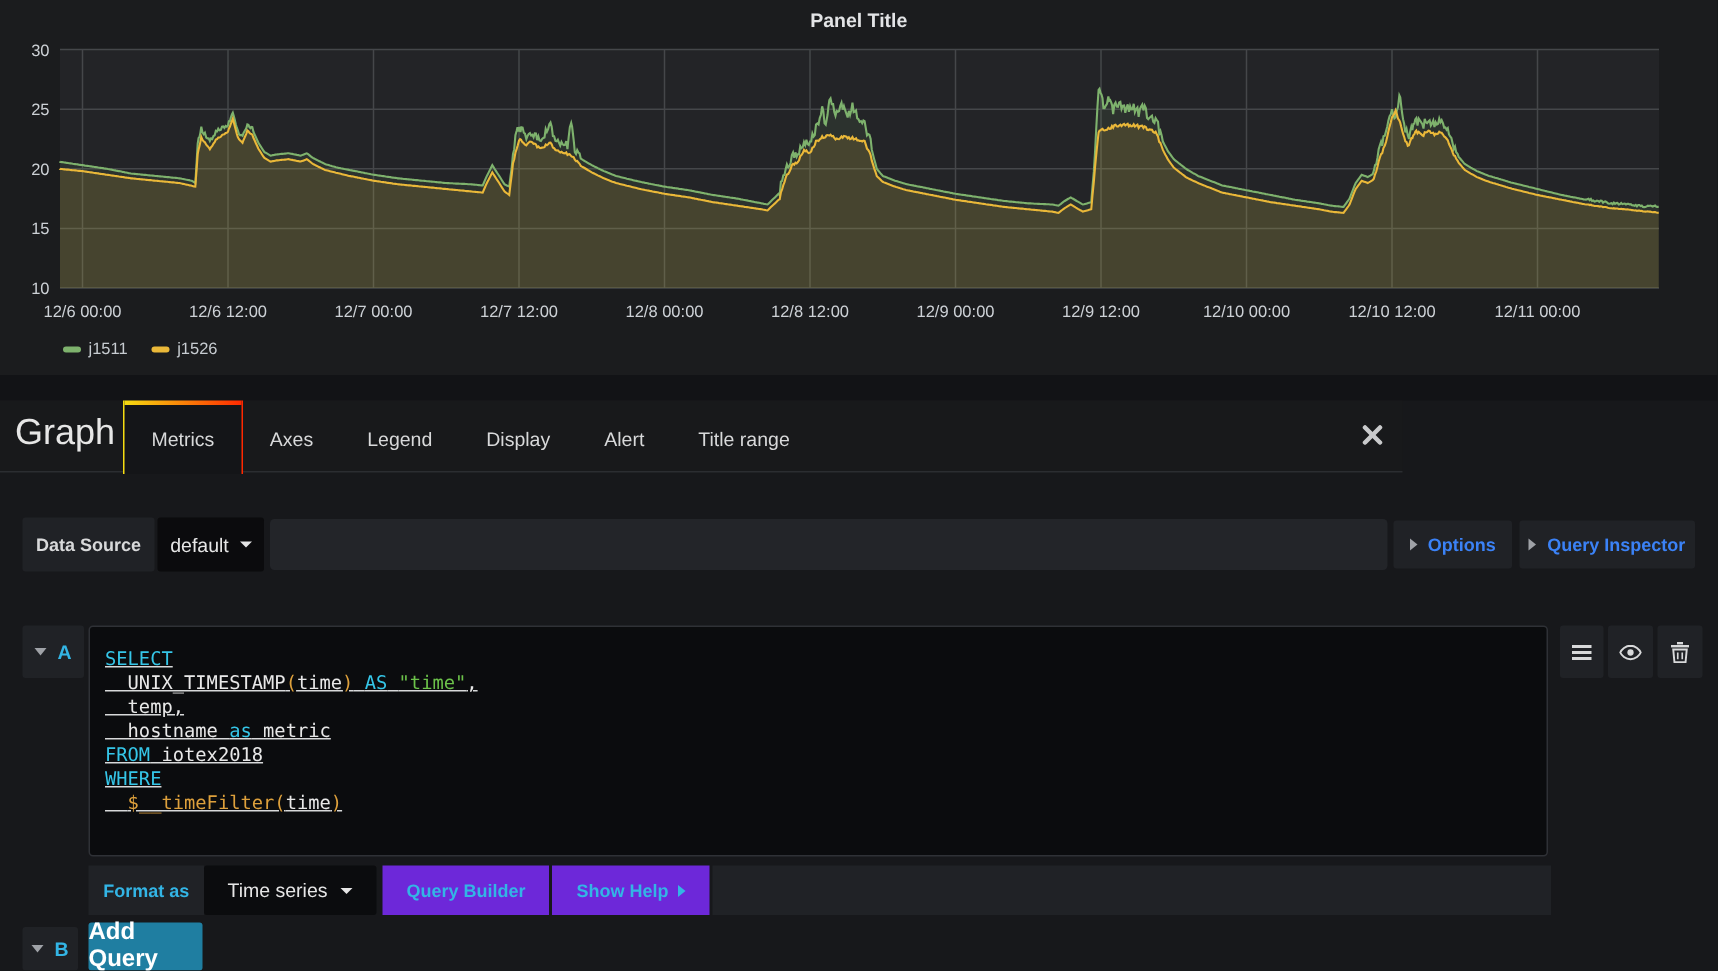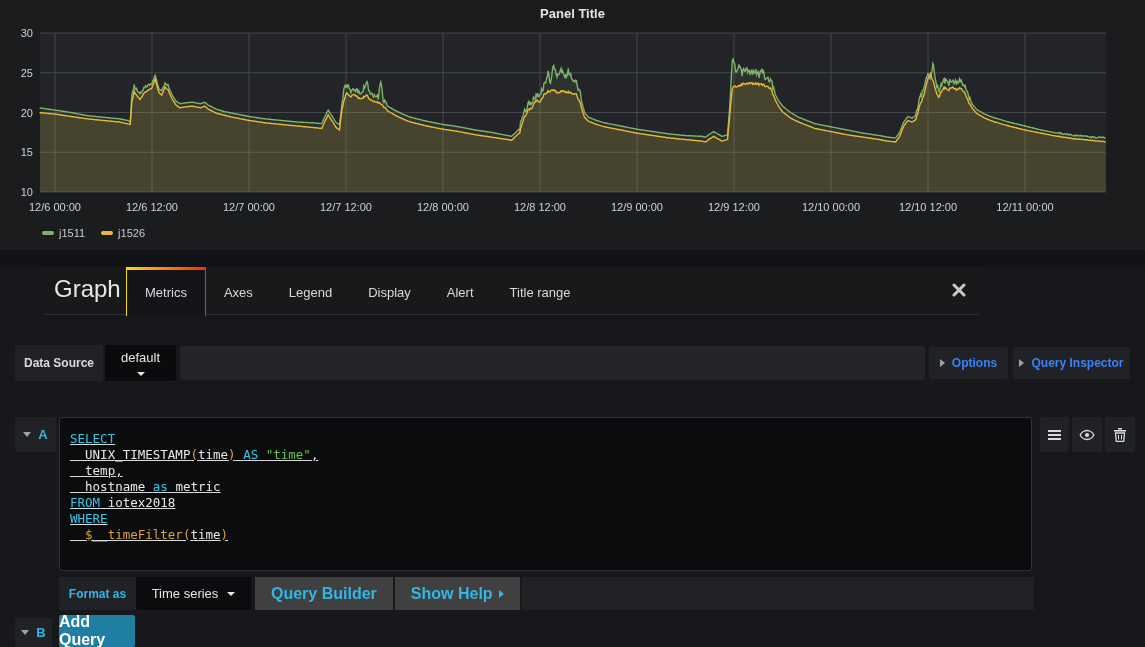--- a/index.html
+++ b/index.html
@@ -16,38 +16,38 @@
                  font-size:13px; font-weight:bold; color:#e3e4e6; }
   #chart-svg { position:absolute; left:0; top:0; }
   .chart-legend { position:absolute; left:42px; top:227px; display:flex; gap:16px; align-items:center; }
   .legend-item { display:flex; align-items:center; gap:5px; font-size:11px; color:#c7ccd1; cursor:pointer; }
   .legend-swatch { width:12px; height:4px; border-radius:2px; display:inline-block; }
 
   .panel-gap { position:absolute; left:0; top:250px; width:1145px; height:17px; background:#121316; }
 
   
   .tabbar { position:absolute; left:0; top:267px; width:935px; height:48px;
-            background:#18191b; border-bottom:1px solid #2b2d31;margin-left:44px; }
+            background:#18191b; border-bottom:1px solid #2b2d31; }
   .graph-title { position:absolute; left:10px; top:8px; font-size:24px; font-weight:400; color:#e6e6e6; }
   .tabs { position:absolute; left:82px; top:0; height:48px; display:flex; }
   .tab { height:48px; line-height:46px; padding:0 18px; font-size:13px; color:#d8d9da;
          cursor:pointer; border-top:3px solid transparent; }
   .tab.active { background:#141518; border-left:1px solid #2b2d31; border-right:1px solid #2b2d31;
          border-top:3px solid; border-image:linear-gradient(90deg,var(--tab-grad-a),var(--tab-grad-b)) 1;
          height:49px; position:relative; z-index:2; }
   .close-icon { position:absolute; right:13px; top:16px; width:14px; height:14px; cursor:pointer; }
 
   
   .gf-label { background:#202226; color:#d8d9da; font-size:12px; font-weight:bold;
               display:flex; align-items:center; border-radius:2px; }
   .ds-row  { position:absolute; left:0; top:345px; width:979px; height:36px;padding-left:48px; }
   .ds-label { position:absolute; left:15px; top:0; width:88px; height:36px; justify-content:center; }
   .ds-select { position:absolute; left:105px; top:0; width:71px; height:36px; background:#0b0b0d;
                border-radius:2px; display:flex; align-items:center; justify-content:center; gap:7px;
-               font-size:13px; color:#e6e6e6; cursor:pointer;flex-direction:column; }
+               font-size:13px; color:#e6e6e6; cursor:pointer; }
   .ds-filler { position:absolute; left:180px; top:1px; width:745px; height:34px; background:#232529; border-radius:3px; }
   .btn-dark { background:#202226; border-radius:2px; color:#3b82f6; font-size:12px; font-weight:bold;
               display:flex; align-items:center; justify-content:center; gap:7px; cursor:pointer; }
   .options-btn   { position:absolute; left:929px;  top:2px; width:79px;  height:32px; }
   .inspector-btn { position:absolute; left:1013px; top:2px; width:117px; height:32px; }
 
   
   .caret-down { width:0; height:0; border-left:4px solid transparent; border-right:4px solid transparent;
                 border-top:4px solid #e6e6e6; display:inline-block; }
   .chev-right { width:0; height:0; border-top:4px solid transparent; border-bottom:4px solid transparent;
@@ -80,22 +80,22 @@
   .hamburger i { display:block; width:13px; height:2px; background:#d8d9da; }
 
   
   .format-row { position:absolute; left:59px; top:577px; width:975px; height:33px; display:flex; }
   .fmt-label { width:77px; height:33px; justify-content:center; border-radius:0;
                color:var(--accent); background:#202226; font-size:12px; font-weight:bold;
                display:flex; align-items:center; }
   .fmt-select { width:115px; height:33px; background:#0b0c0e; border-radius:2px; margin-right:4px;
                 display:flex; align-items:center; justify-content:center; gap:9px;
                 font-size:13px; color:#e6e6e6; cursor:pointer; }
-  .link-btn { height:33px; padding:0 16px; background:#404040; color:var(--accent);
-              font-size:16px; font-weight:bold; display:flex; align-items:center; gap:6px;
+  .link-btn { height:33px; padding:0 16px; background:#6d28d9; color:var(--accent);
+              font-size:12px; font-weight:bold; display:flex; align-items:center; gap:6px;
               cursor:pointer; margin-right:2px; }
   .link-btn .chev-right { border-left-color:var(--accent); }
   .fmt-filler { flex:1; background:#202226; }
 
   
   .addq-btn { position:absolute; left:59px; top:615px; width:76px; height:32px;
               background:var(--addq); color:#fff; font-size:16px; font-weight:bold;
               display:flex; align-items:center; justify-content:center; border-radius:2px; cursor:pointer; }
 </style>
 </head>

